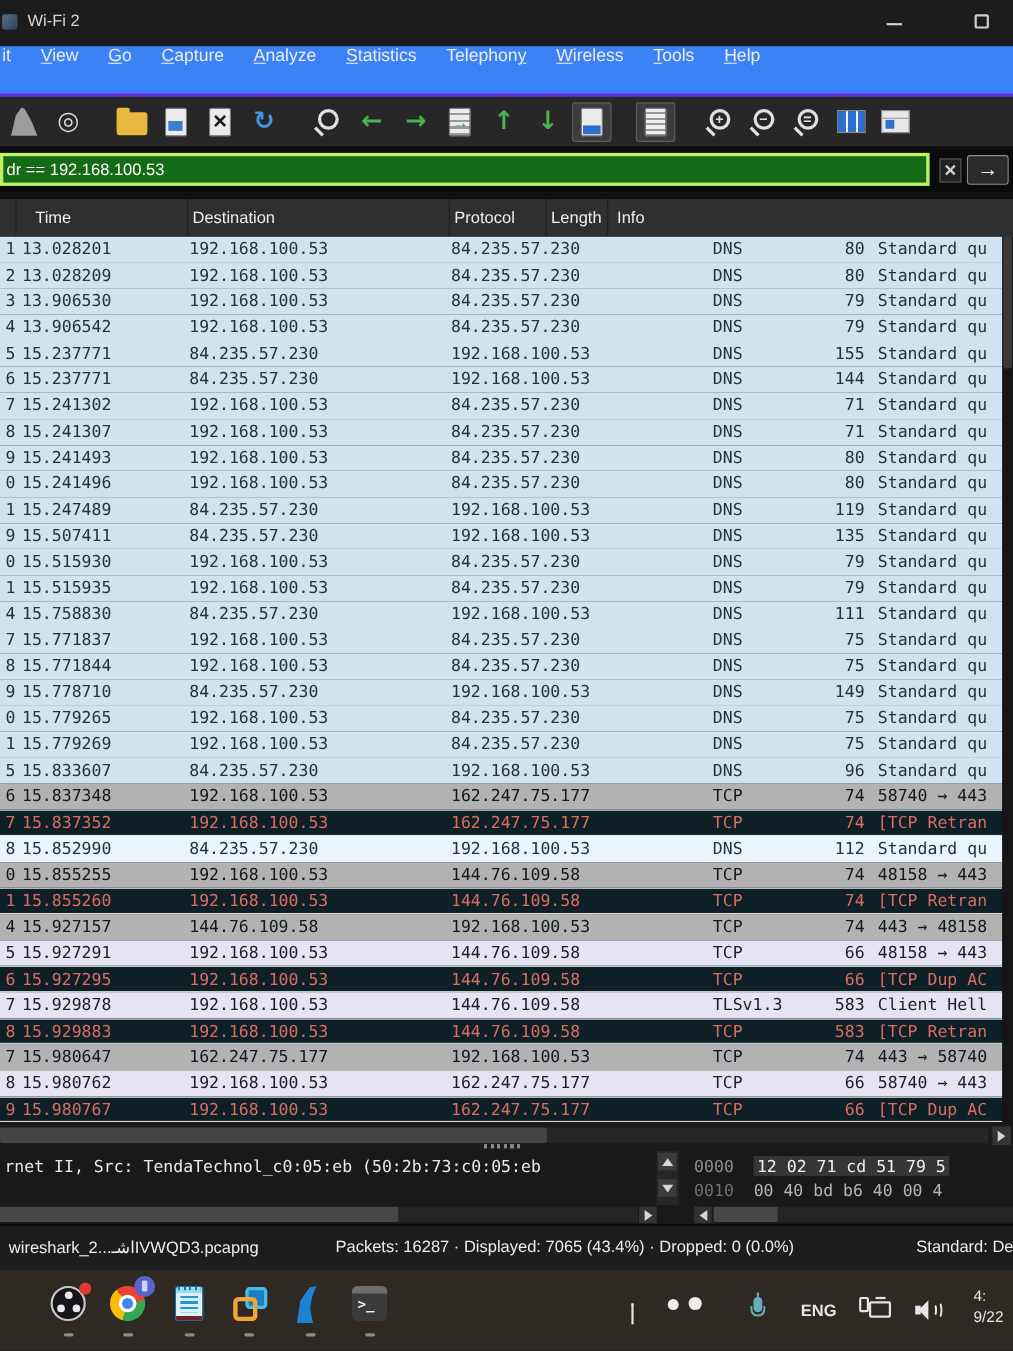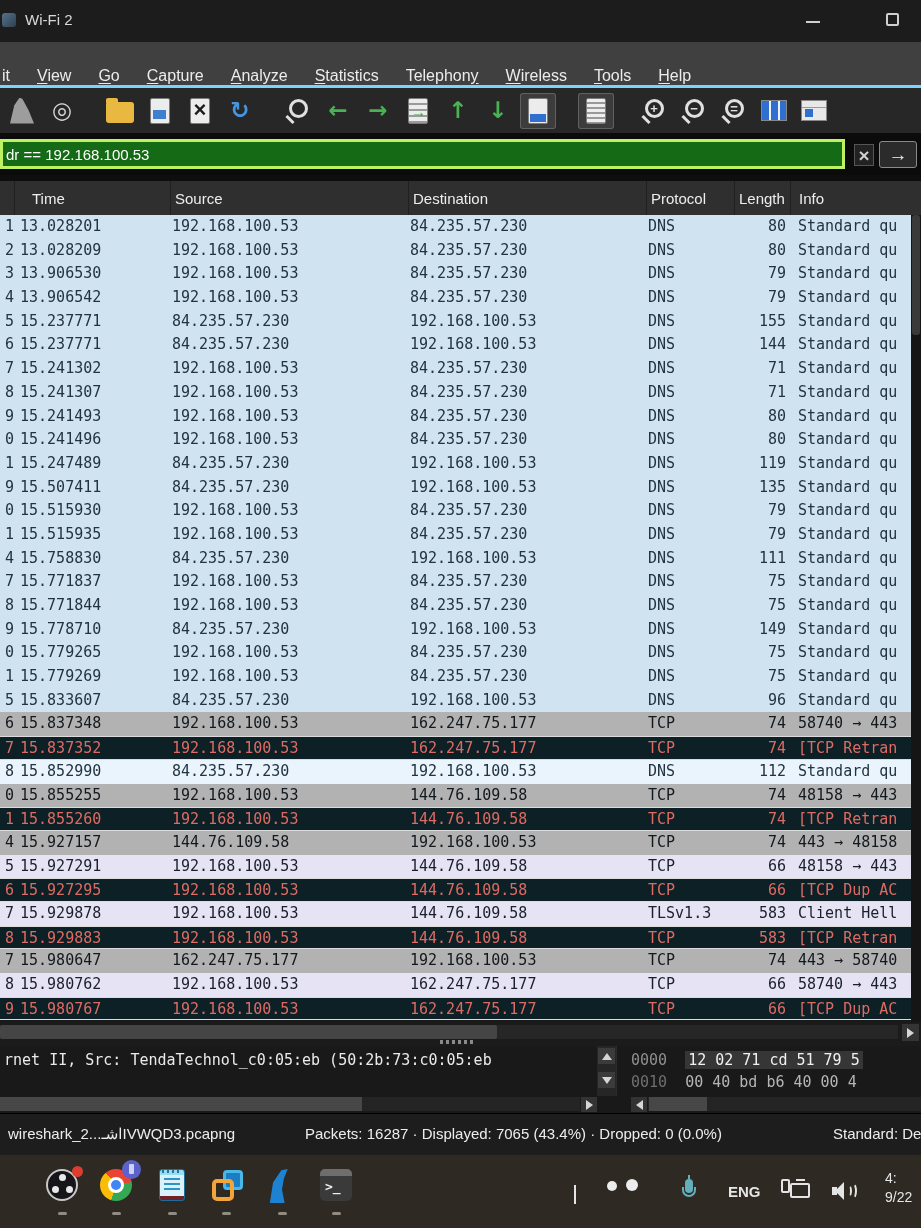--- a/index.html
+++ b/index.html
@@ -8,22 +8,22 @@
 
   
   #titlebar{position:absolute;top:0;left:0;width:921px;height:42px;background:#1c1c1c}
   #titlebar .t-icon{position:absolute;left:2px;top:13px;width:14px;height:14px;border-radius:3px;
        background:linear-gradient(135deg,#56718c,#2e4050)}
   #titlebar .t-text{position:absolute;left:25px;top:11px;font-size:15px;color:#d8d8d8}
   .btn-min{position:absolute;left:806px;top:21px;width:14px;height:2px;background:#cfcfcf}
   .btn-max{position:absolute;left:886px;top:13px;width:13px;height:13px;border:2px solid #cfcfcf;border-radius:2px;box-sizing:border-box}
 
   
-  #menubar{position:absolute;top:42px;left:0;width:921px;height:46px;background:#404040;
-       display:flex;align-items:flex-end;border-bottom:3px solid #7dd3fc;box-sizing:border-box}
+  #menubar{position:absolute;top:42px;left:0;width:921px;height:46px;background:#3b82f6;
+       display:flex;align-items:flex-start;border-bottom:3px solid #6d28d9;box-sizing:border-box}
   .menu-item{margin-right:27px;font-size:16px;color:#ececec;white-space:nowrap}
   .menu-item:first-child{margin-left:2px}
   .menu-item u{text-underline-offset:2px}
 
   
   #toolbar{position:absolute;top:88px;left:0;width:921px;height:47px;background:#272727;
        display:flex;align-items:center;padding-left:2px;box-sizing:border-box;border-bottom:2px solid #0b0b0b}
   .tb{width:36px;height:36px;margin:0 2px;display:inline-flex;align-items:center;justify-content:center;
       position:relative;border-radius:3px;flex:none}
   .tb.gap{margin-left:20px}
@@ -268,21 +268,20 @@
 
 <div id="filterbar">
   <div id="filter-field">dr == 192.168.100.53</div>
   <div id="filter-clear">×</div>
   <div id="filter-apply">→</div>
 </div>
 
 <div id="pkt-header">
   <span class="c-no"></span>
 <span class="hc c-time">Time</span>
-    <span class="hc c-src">Source</span>
     <span class="hc c-dst">Destination</span>
     <span class="hc c-proto">Protocol</span>
     <span class="hc c-len">Length</span>
     <span class="hc c-info">Info</span>
   </div>
 
 <div id="pkt-rows">
     <div class="prow dns"><span class="c-no">1</span><span class="c-time">13.028201</span><span class="c-src">192.168.100.53</span><span class="c-dst">84.235.57.230</span><span class="c-proto">DNS</span><span class="c-len">80</span><span class="c-info">Standard qu</span></div>
     <div class="prow dns"><span class="c-no">2</span><span class="c-time">13.028209</span><span class="c-src">192.168.100.53</span><span class="c-dst">84.235.57.230</span><span class="c-proto">DNS</span><span class="c-len">80</span><span class="c-info">Standard qu</span></div>
     <div class="prow dns"><span class="c-no">3</span><span class="c-time">13.906530</span><span class="c-src">192.168.100.53</span><span class="c-dst">84.235.57.230</span><span class="c-proto">DNS</span><span class="c-len">79</span><span class="c-info">Standard qu</span></div>

